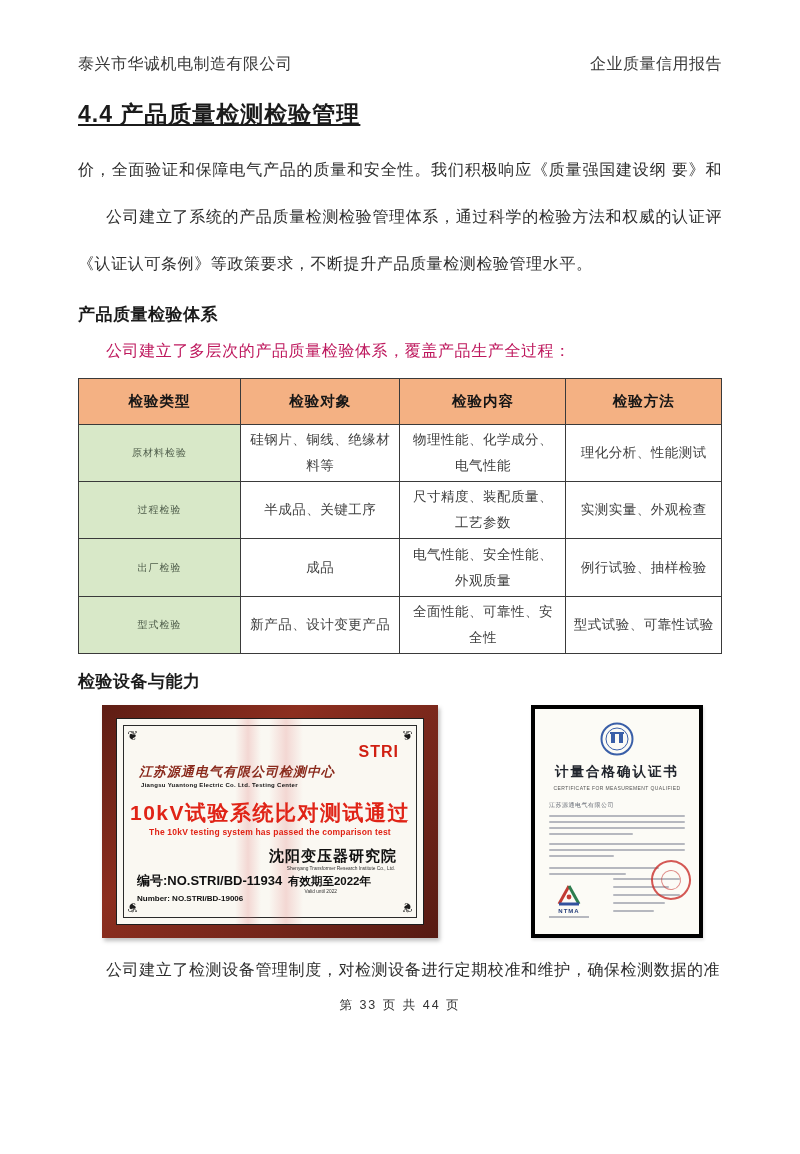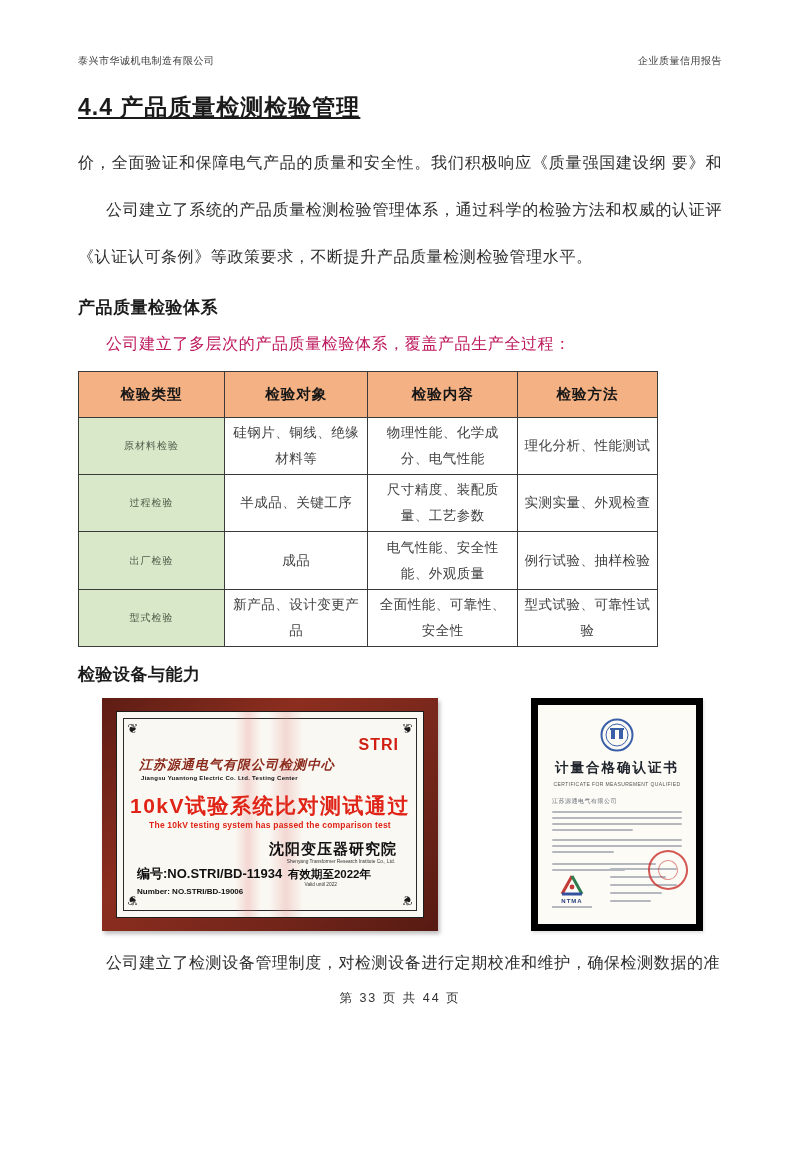--- a/index.html
+++ b/index.html
@@ -3,35 +3,35 @@
 <meta charset="utf-8">
 <style>
   html,body{margin:0;padding:0;}
   body{
     width:800px;height:1154px;overflow:hidden;background:#ffffff;
     font-family:"Liberation Sans","DejaVu Sans",sans-serif;color:#222;
   }
   .page{width:800px;height:1154px;position:relative;box-sizing:border-box;padding:54px 78px 0 78px;}
 
   
-  .runhead{display:flex;justify-content:space-between;font-size:10px;color:#3a3a3a;letter-spacing:.5px;text-align:right;}
+  .runhead{display:flex;justify-content:space-between;font-size:16px;color:#3a3a3a;letter-spacing:.5px;text-align:right;}
 
   
   .h1{margin-top:24px;font-size:23px;font-weight:bold;color:#1b1b1b;letter-spacing:1px;text-decoration:underline;}
   .h2{margin-top:16px;font-size:17px;font-weight:bold;color:#1b1b1b;letter-spacing:.5px;}
 
   
   .para{margin-top:16px;font-size:16px;color:#2e2e2e;}
   .pline{line-height:47px;white-space:nowrap;letter-spacing:.6px;}
   .pline.just{text-align:justify;text-align-last:justify;white-space:normal;height:47px;overflow:hidden;}
   .indent{padding-left:28px;}
   .lead{margin-top:10px;font-size:16px;line-height:30px;letter-spacing:.6px;color:#be185d;padding-left:28px;}
 
   
-  table.qt{margin-top:12px;width:580px;border-collapse:collapse;table-layout:fixed;}
+  table.qt{margin-top:12px;width:644px;border-collapse:collapse;table-layout:fixed;}
   table.qt td,table.qt th{border:1.4px solid #3a3a3a;text-align:center;vertical-align:middle;padding:2px 6px;box-sizing:border-box;}
   table.qt th{background:#F4B183;color:#151515;font-size:14.5px;font-weight:bold;height:46px;letter-spacing:1px;}
   td.typecol{background:#D8E8C8;color:#4e5c4a;font-size:10px;letter-spacing:1px;}
   td.cell{color:#3f3f3f;font-size:13.5px;line-height:26px;letter-spacing:.5px;}
   tr.r1 td{height:54px;} tr.r2 td{height:52px;} tr.r3 td{height:58px;} tr.r4 td{height:38px;}
 
   
   .figs{margin-top:12px;display:flex;align-items:flex-start;}
   
   .plaque{margin-left:24px;width:336px;height:233px;box-sizing:border-box;
@@ -50,21 +50,21 @@
   .stri-title{position:absolute;top:80px;left:0;right:0;text-align:center;color:#e02417;font-weight:bold;font-size:21px;letter-spacing:1.5px;white-space:nowrap;}
   .stri-title-en{position:absolute;top:108px;left:0;right:0;text-align:center;color:#e02417;font-weight:bold;font-size:8.5px;letter-spacing:.2px;}
   .stri-org{position:absolute;top:128px;right:26px;color:#101010;font-weight:bold;font-size:15px;letter-spacing:1px;}
   .stri-org-en{position:absolute;top:147px;right:28px;color:#333;font-size:4.8px;}
   .stri-valid{position:absolute;top:155px;right:52px;color:#101010;font-weight:bold;font-size:11.5px;}
   .stri-valid-en{position:absolute;top:170px;right:86px;color:#333;font-size:4.8px;}
   .stri-no{position:absolute;bottom:34px;left:20px;color:#101010;font-weight:bold;font-size:13px;}
   .stri-no-en{position:absolute;bottom:21px;left:20px;color:#101010;font-weight:bold;font-size:8px;}
 
   
-  .meascert{margin-left:93px;width:172px;height:233px;background:#fcfbf6;border:7px solid #000000;
+  .meascert{margin-left:93px;width:172px;height:233px;background:#fcfbf6;border:4px solid #000000;
     box-sizing:border-box;position:relative;box-shadow:1px 2px 3px rgba(0,0,0,.12);}
   .emblem{position:absolute;top:12px;left:50%;transform:translateX(-50%);}
   .meas-title{position:absolute;top:54px;left:0;right:0;text-align:center;color:#20242c;font-weight:bold;font-size:13.5px;letter-spacing:2px;white-space:nowrap;}
   .meas-title-en{position:absolute;top:76px;left:0;right:0;text-align:center;color:#555;font-size:5px;letter-spacing:.4px;}
   .meas-company{position:absolute;top:92px;left:14px;color:#6a6f78;font-size:6px;letter-spacing:.5px;}
   .bar{height:2px;background:#b6b8bf;border-radius:1px;margin-bottom:4px;}
   .block1{position:absolute;top:106px;left:14px;right:14px;}
   .block2{position:absolute;top:134px;left:14px;right:14px;}
   .block3{position:absolute;top:158px;left:14px;right:40px;}
   .meas-bottom{position:absolute;bottom:16px;left:14px;right:12px;display:flex;justify-content:space-between;align-items:flex-end;}

